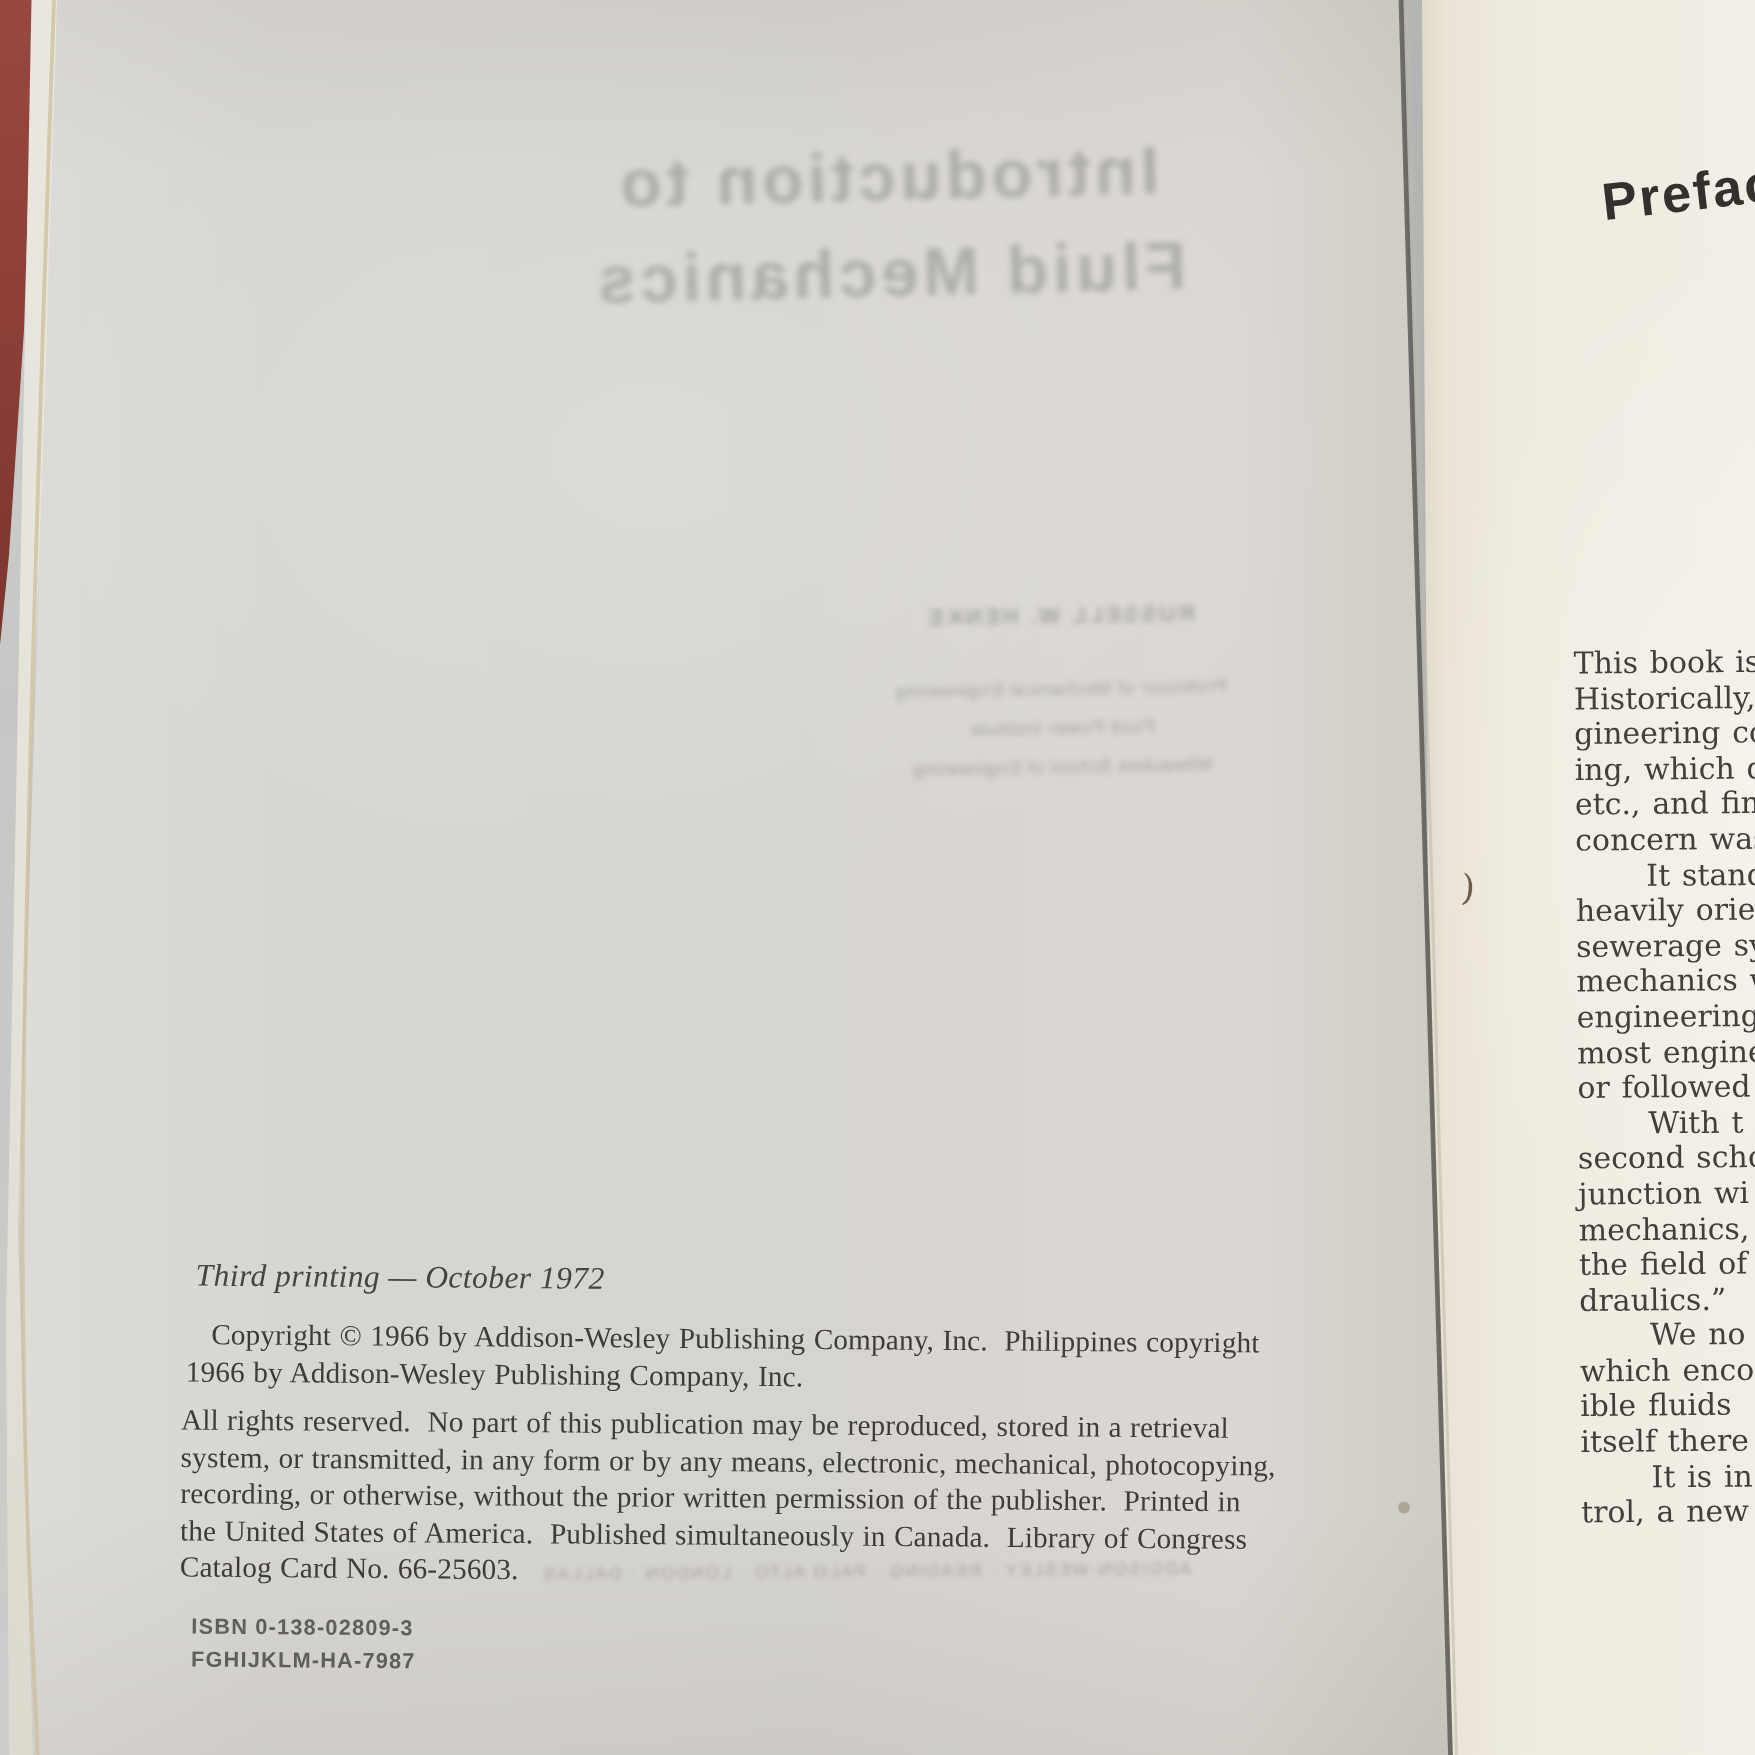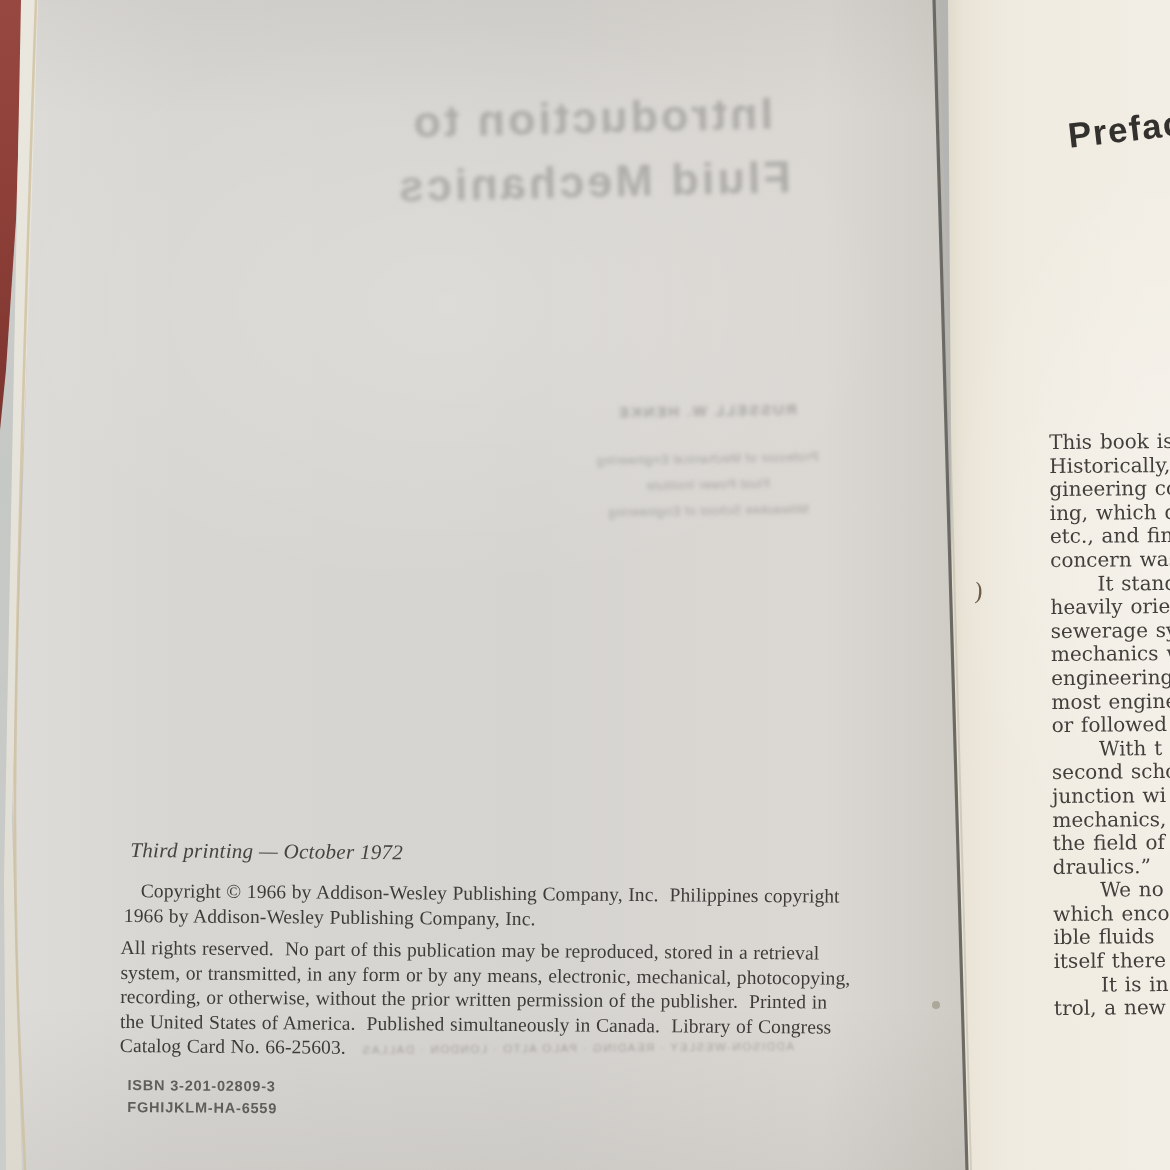--- a/index.html
+++ b/index.html
@@ -97,22 +97,22 @@
         <div class="pline">1966 by Addison-Wesley Publishing Company, Inc.</div>
       </div>
     <div class="abs para rights-block">
         <div class="pline">All rights reserved.  No part of this publication may be reproduced, stored in a retrieval</div>
         <div class="pline">system, or transmitted, in any form or by any means, electronic, mechanical, photocopying,</div>
         <div class="pline">recording, or otherwise, without the prior written permission of the publisher.  Printed in</div>
         <div class="pline">the United States of America.  Published simultaneously in Canada.  Library of Congress</div>
         <div class="pline">Catalog Card No. 66-25603.</div>
       </div>
     <div class="abs isbn-block">
-      <div>ISBN 3-201-02809-3</div>
-      <div>FGHIJKLM-HA-6559</div>
+      <div>ISBN 0-138-02809-3</div>
+      <div>FGHIJKLM-HA-7987</div>
     </div>
   </div>
 
   <div class="abs preface-heading">Preface</div>
   <div class="abs pen-mark">)</div>
   <div class="abs preface-lines">
       <div class="rline">This book is</div>
       <div class="rline">Historically,</div>
       <div class="rline">gineering con</div>
       <div class="rline">ing, which d</div>

